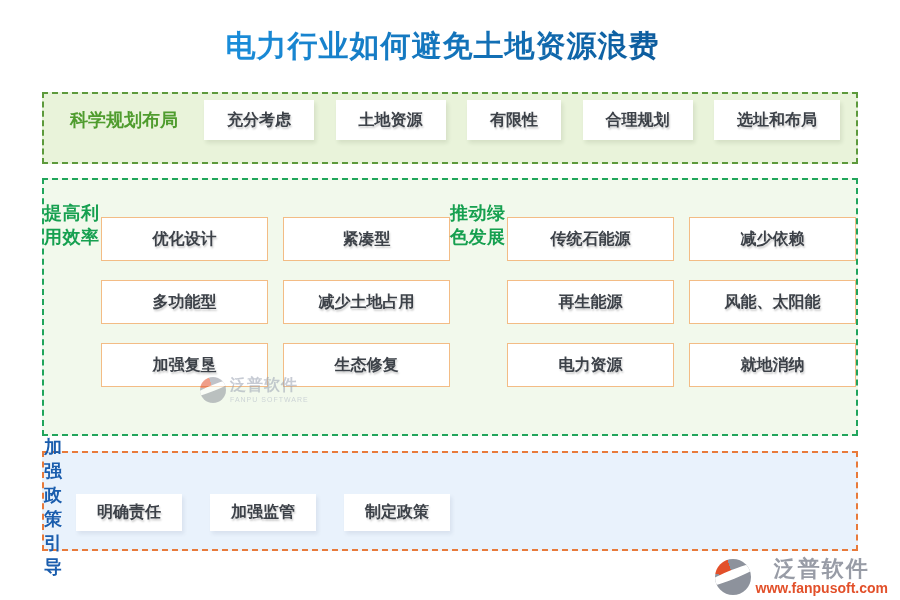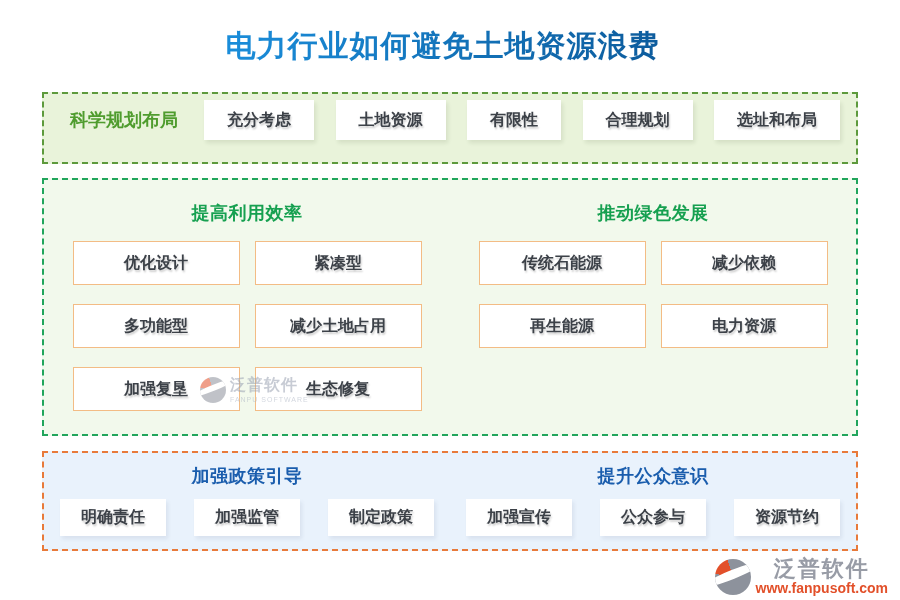--- a/index.html
+++ b/index.html
@@ -24,29 +24,29 @@
   .sec1 { position:absolute; left:42px; top:92px; width:816px; height:72px;
           background:#e9f3da; border:2px dashed #5d9a3c; display:flex; align-items:center;
           padding:0 16px 16px 26px; }
   .sec1-label { font-size:18px; font-weight:bold; color:#4f9c2e; margin-right:26px; flex:0 0 auto; }
   .sec1-btns { display:flex; gap:15px; flex:1; justify-content:space-between; }
   .sec1 .btn { height:40px; padding:0 23px; box-shadow:2px 3px 4px rgba(40,60,20,0.10); }
 
   
   .sec2 { position:absolute; left:42px; top:178px; width:816px; height:258px;
           background:#f2f9ec; border:2px dashed #21a55c; display:flex; }
-  .sec2-col { width:50%; display:flex; flex-direction:column; align-items:center; padding-top:21px; }
+  .sec2-col { width:50%; display:flex; flex-direction:row; align-items:flex-start; padding-top:21px; }
   .sec2-head { font-size:18px; font-weight:bold; color:#16a050; letter-spacing:0.5px; }
   .sec2-grid { margin-top:16px; display:grid; grid-template-columns:167px 167px; gap:19px 15px; }
   .sec2 .btn { height:44px; border:1px solid #f3bc85; box-shadow:none; }
 
   
   .sec3 { position:absolute; left:42px; top:451px; width:816px; height:100px;
           background:#e9f2fc; border:2px dashed #e87a3a; display:flex; }
-  .sec3-col { width:50%; display:flex; flex-direction:column; align-items:center; padding-top:11px; }
+  .sec3-col { width:50%; display:flex; flex-direction:row; align-items:center; padding-top:11px; }
   .sec3-head { font-size:18px; font-weight:bold; color:#1a5dad; letter-spacing:0.5px; }
   .sec3-row { margin-top:11px; display:flex; gap:28px; }
   .sec3 .btn { height:37px; padding:0 21px; box-shadow:2px 3px 4px rgba(20,40,80,0.08); }
 
   
   .fp-icon { position:relative; border-radius:50%; overflow:hidden; flex:0 0 auto;
              background:conic-gradient(from -80deg at 50% 50%, #e2502a 0 62deg, #8d929c 62deg 360deg); }
   .fp-icon::after { content:""; position:absolute; left:-35%; top:32%; width:170%; height:24%;
                     background:#ffffff; border-radius:50%; transform:rotate(-22deg); }
   .fp-icon.sz-36 { width:36px; height:36px; }
@@ -96,40 +96,34 @@
         <div class="btn">加强复垦</div>
         <div class="btn">生态修复</div>
       </div>
     </div>
     <div class="sec2-col">
       <div class="sec2-head">推动绿色发展</div>
       <div class="sec2-grid">
         <div class="btn">传统石能源</div>
         <div class="btn">减少依赖</div>
         <div class="btn">再生能源</div>
+        <div class="btn">风能、太阳能</div>
         <div class="btn">电力资源</div>
+        <div class="btn">就地消纳</div>
       </div>
     </div>
   </div>
 
   <div class="sec3">
     <div class="sec3-col">
       <div class="sec3-head">加强政策引导</div>
       <div class="sec3-row">
         <div class="btn">明确责任</div>
         <div class="btn">加强监管</div>
         <div class="btn">制定政策</div>
-      </div>
-    </div>
-    <div class="sec3-col">
-      <div class="sec3-head">提升公众意识</div>
-      <div class="sec3-row">
-        <div class="btn">加强宣传</div>
-        <div class="btn">公众参与</div>
-        <div class="btn">资源节约</div>
       </div>
     </div>
   </div>
 
   <div class="watermark">
     <span class="fp-icon sz-26"></span>
     <span class="wm-texts">
       <span class="wm-name">泛普软件</span>
       <span class="wm-sub">FANPU SOFTWARE</span>
     </span>

